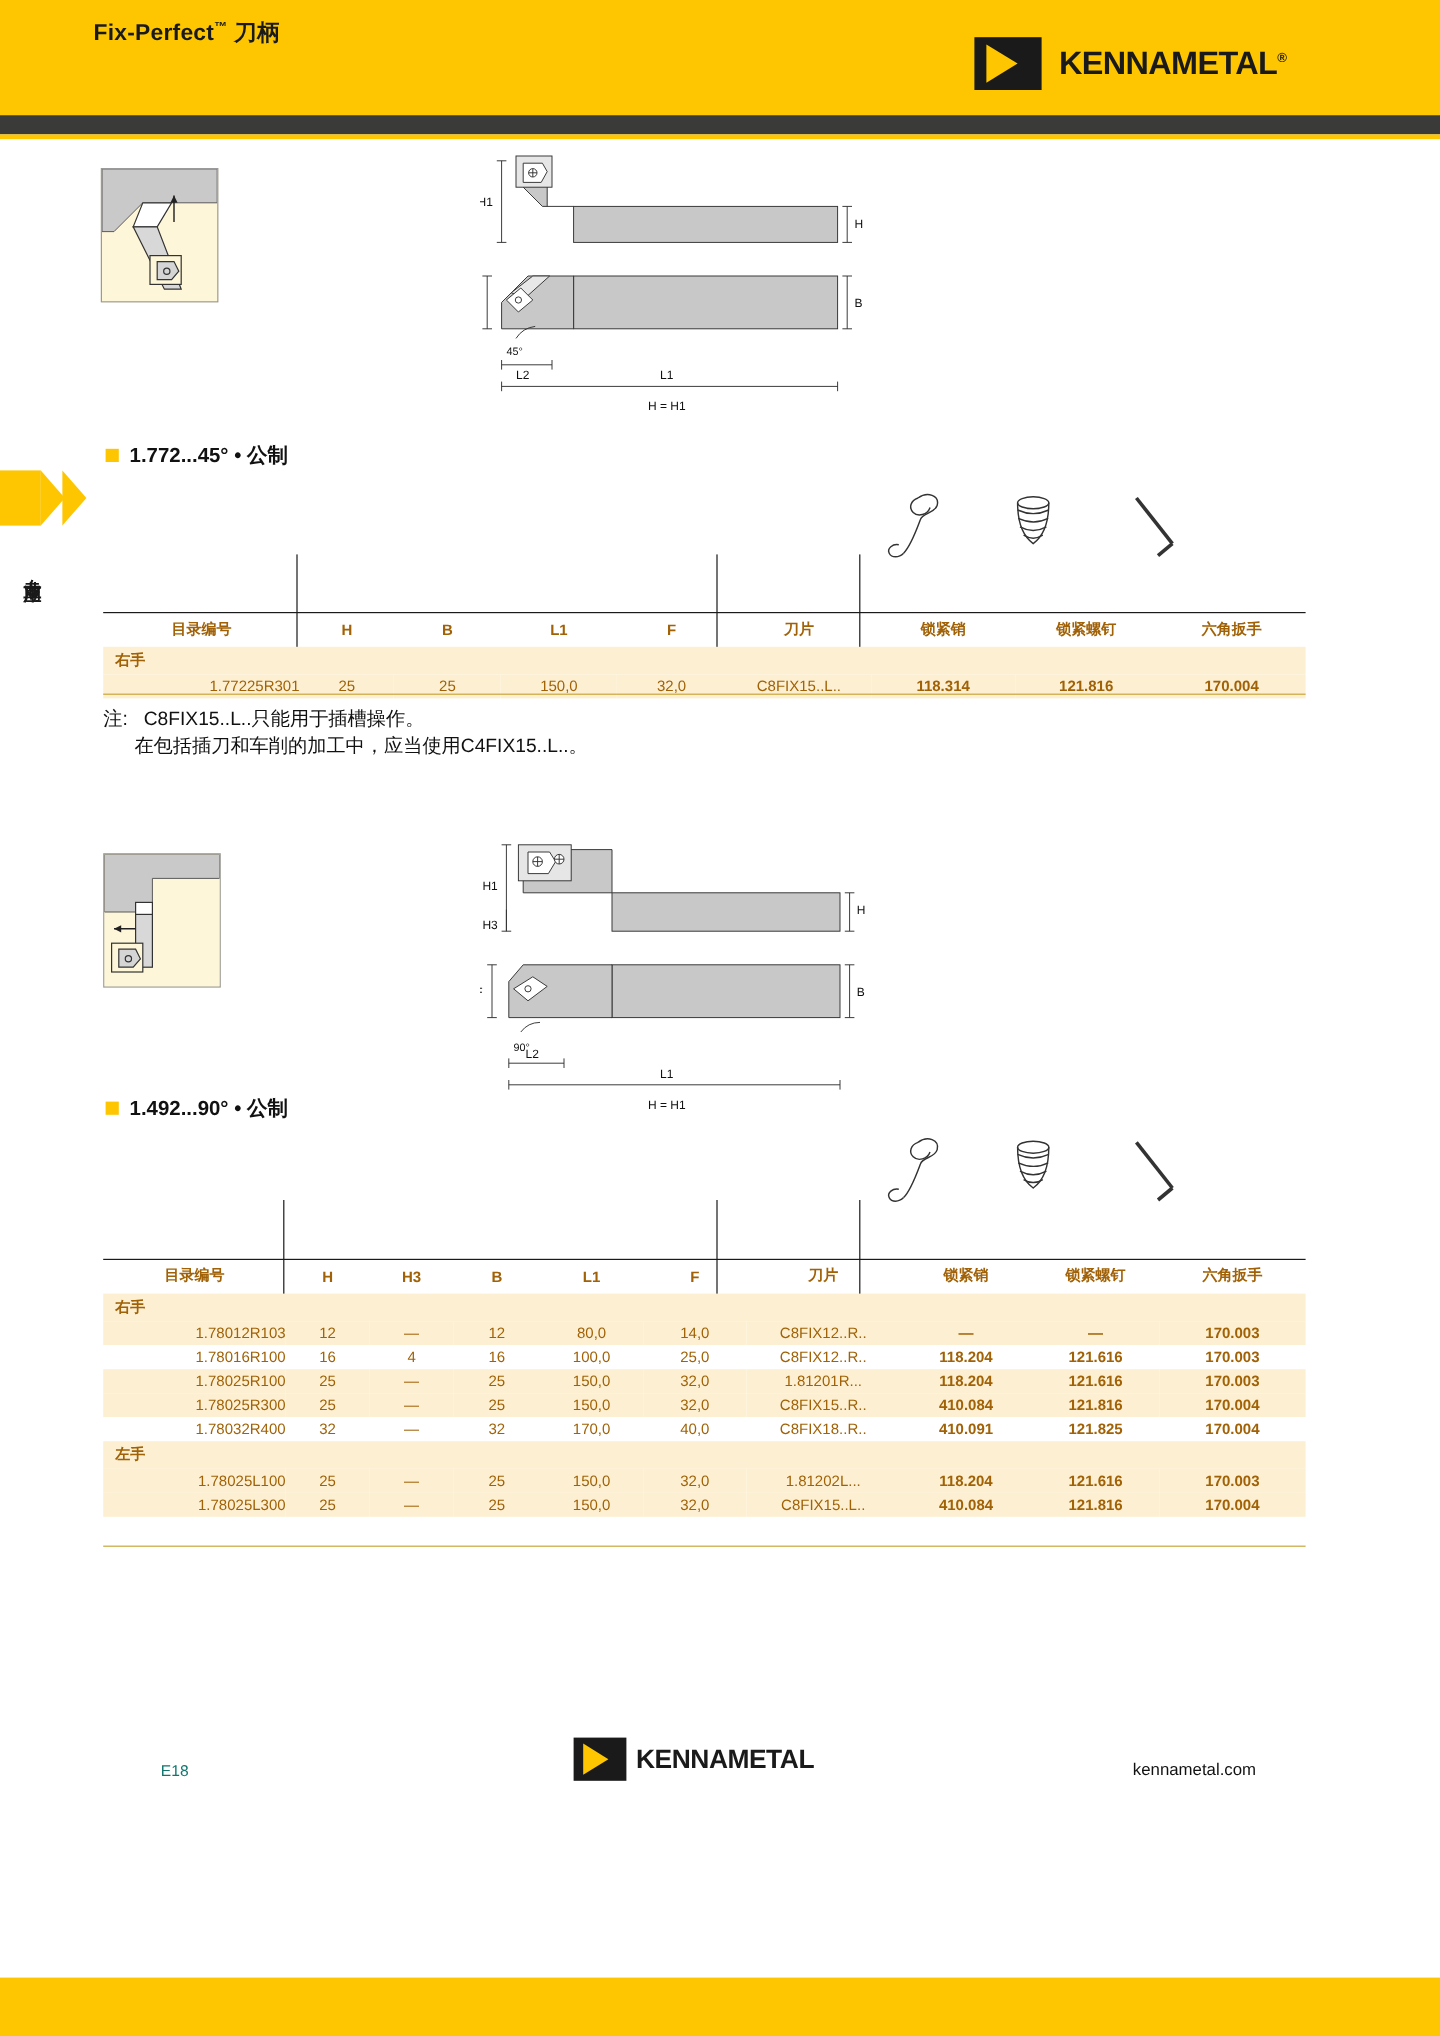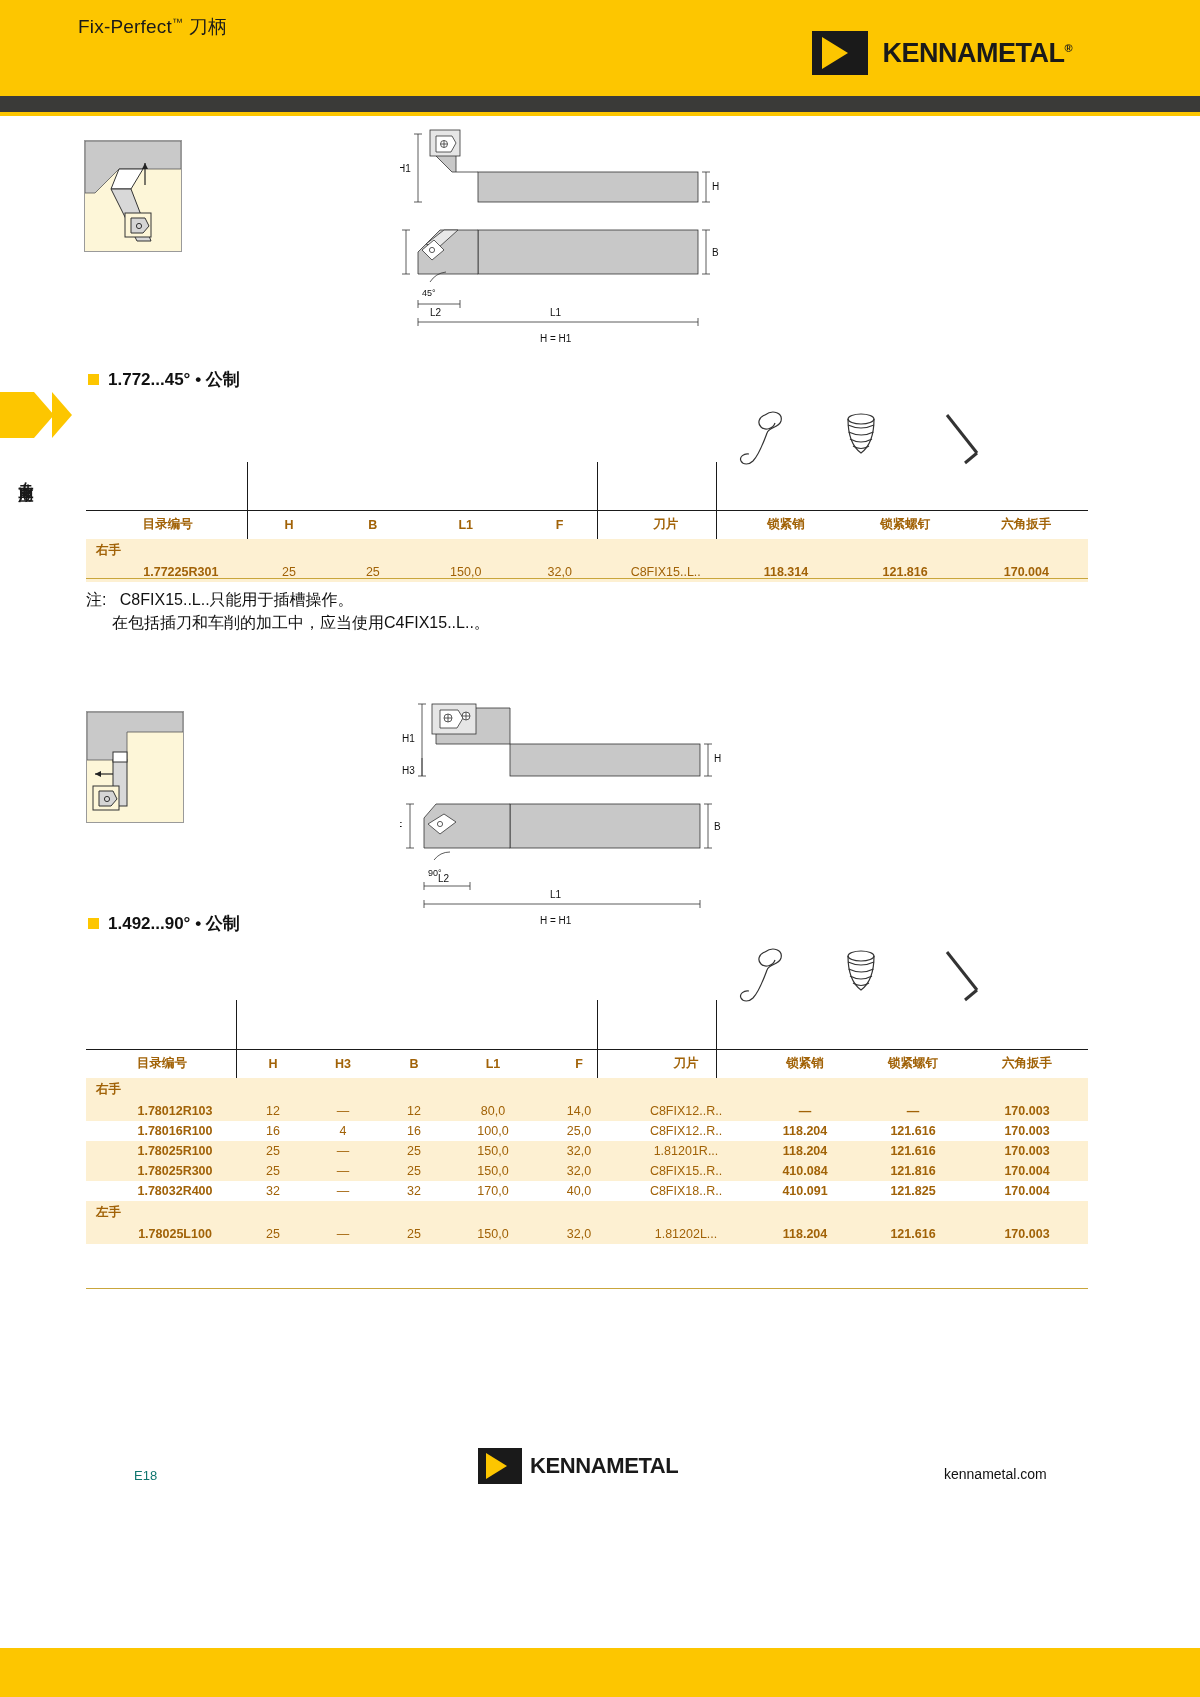--- a/index.html
+++ b/index.html
@@ -10,21 +10,21 @@
     position:relative;
     overflow:hidden;
   }
   
   .header-band{
     position:absolute;left:0;top:0;width:1200px;height:96px;
     background:#fdc600;
   }
   .header-title{
     position:absolute;left:78px;top:14px;
-    font-size:19px;font-weight:normal;color:#1a1a1a;
+    font-size:19px;font-weight:bold;color:#1a1a1a;
     letter-spacing:0.2px;
     text-align:center;
   }
   .header-title .tm{font-size:11px;vertical-align:super;}
   .header-logo{
     position:absolute;left:812px;top:30px;width:260px;height:46px;
     display:flex;align-items:center;justify-content:space-between;
   }
   .kmt-mark{
     width:56px;height:44px;background:#1a1a1a;
@@ -81,21 +81,21 @@
   }
   svg{display:block;}
   .drawing{position:absolute;}
   
   table{border-collapse:collapse;position:absolute;font-size:12.5px;color:#a16207;}
   th{font-weight:bold;font-size:12.5px;padding:4px 0 6px 0;}
   td{text-align:center;padding:3px 0;}
   .rowhdr td{text-align:left;padding-left:10px;font-weight:bold;background:#fdf0d2;}
   .r-odd{background:#fdf0d2;}
   .r-even{background:#ffffff;}
-  .catnum{font-weight:bold;text-align:center;padding-left:26px;}
+  .catnum{font-weight:normal;text-align:right;padding-left:26px;}
   .bold{font-weight:bold;}
   .tbl-topline{position:absolute;background:#1a1a1a;height:1px;}
   .tbl-line{position:absolute;background:#c9a63c;height:1px;}
   .vline{position:absolute;background:#1a1a1a;width:1px;}
   .note{
     position:absolute;font-size:16px;color:#111;line-height:1.45;
   }
   
   .footer-page{
     position:absolute;left:86px;top:1468px;font-size:13px;color:#0f766e;margin-left:48px;
@@ -499,20 +499,32 @@
       <td>—</td>
       <td>25</td>
       <td>150,0</td>
       <td>32,0</td>
       <td>1.81202L...</td>
       <td class="bold">118.204</td>
       <td class="bold">121.616</td>
       <td class="bold">170.003</td>
     </tr>
 
+    <tr class="r-odd">
+      <td class="catnum">1.78025L300</td>
+      <td>25</td>
+      <td>—</td>
+      <td>25</td>
+      <td>150,0</td>
+      <td>32,0</td>
+      <td>C8FIX15..L..</td>
+      <td class="bold">410.084</td>
+      <td class="bold">121.816</td>
+      <td class="bold">170.004</td>
+    </tr>
   </tbody>
 </table>
 <div class="tbl-line" style="left:86px;top:1288px;width:1002px;"></div>
 
 <div class="footer-page">E18</div>
 <div class="footer-logo">
   <span class="footer-mark"></span>
   <span class="footer-word">KENNAMETAL</span>
 </div>
 <div class="footer-url">kennametal.com</div>

